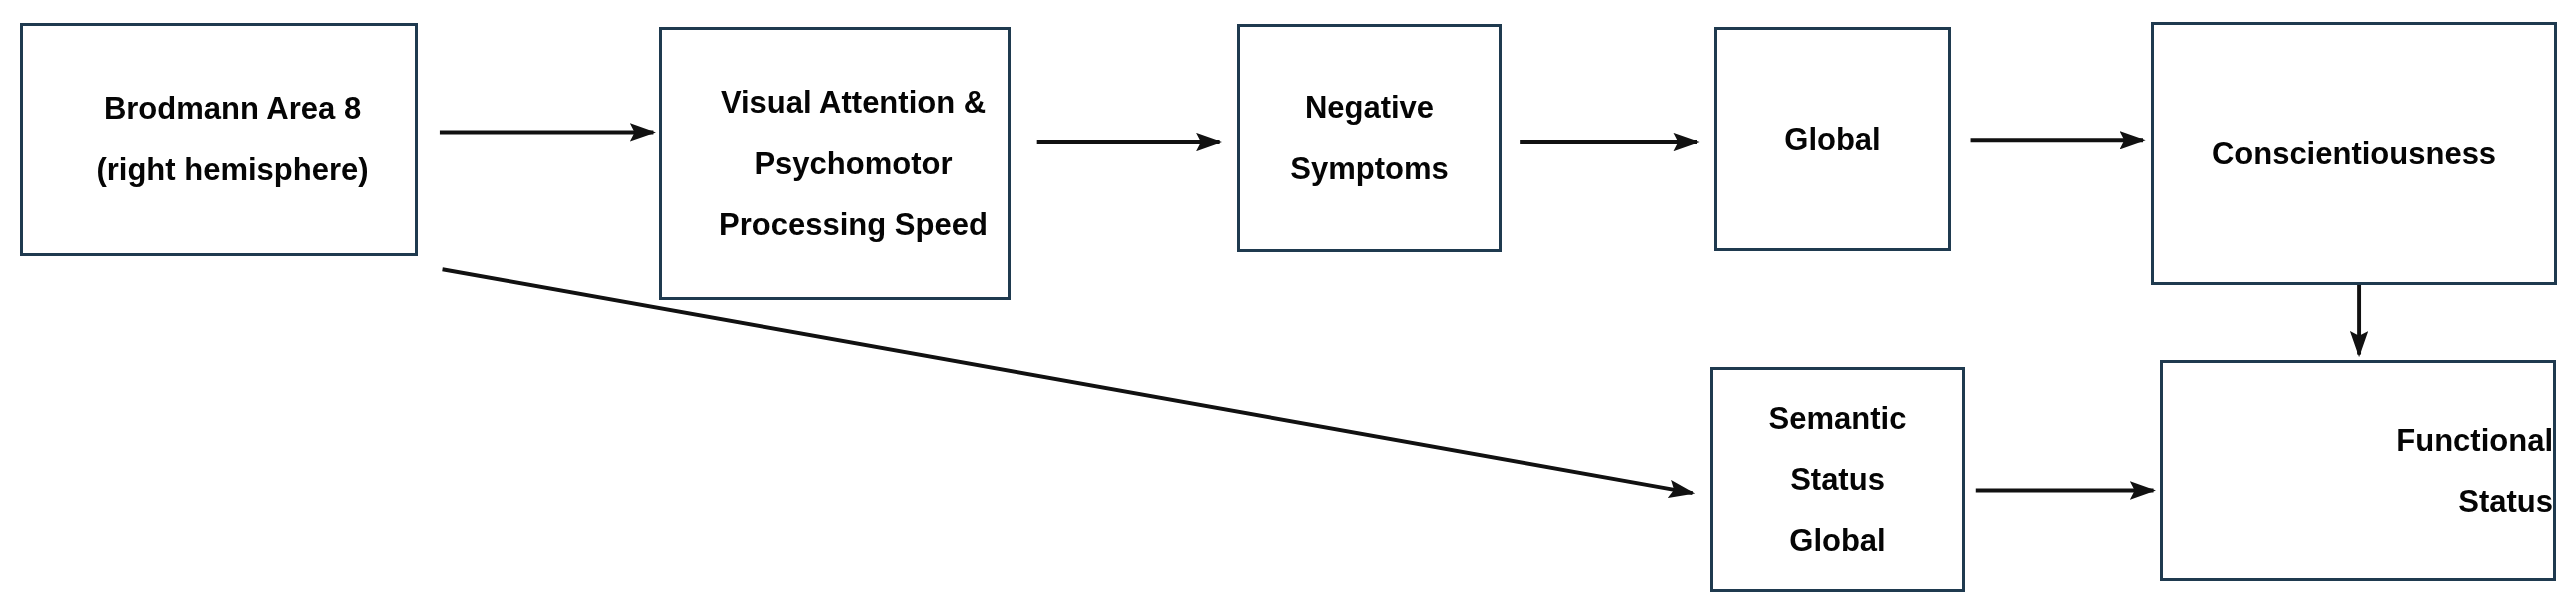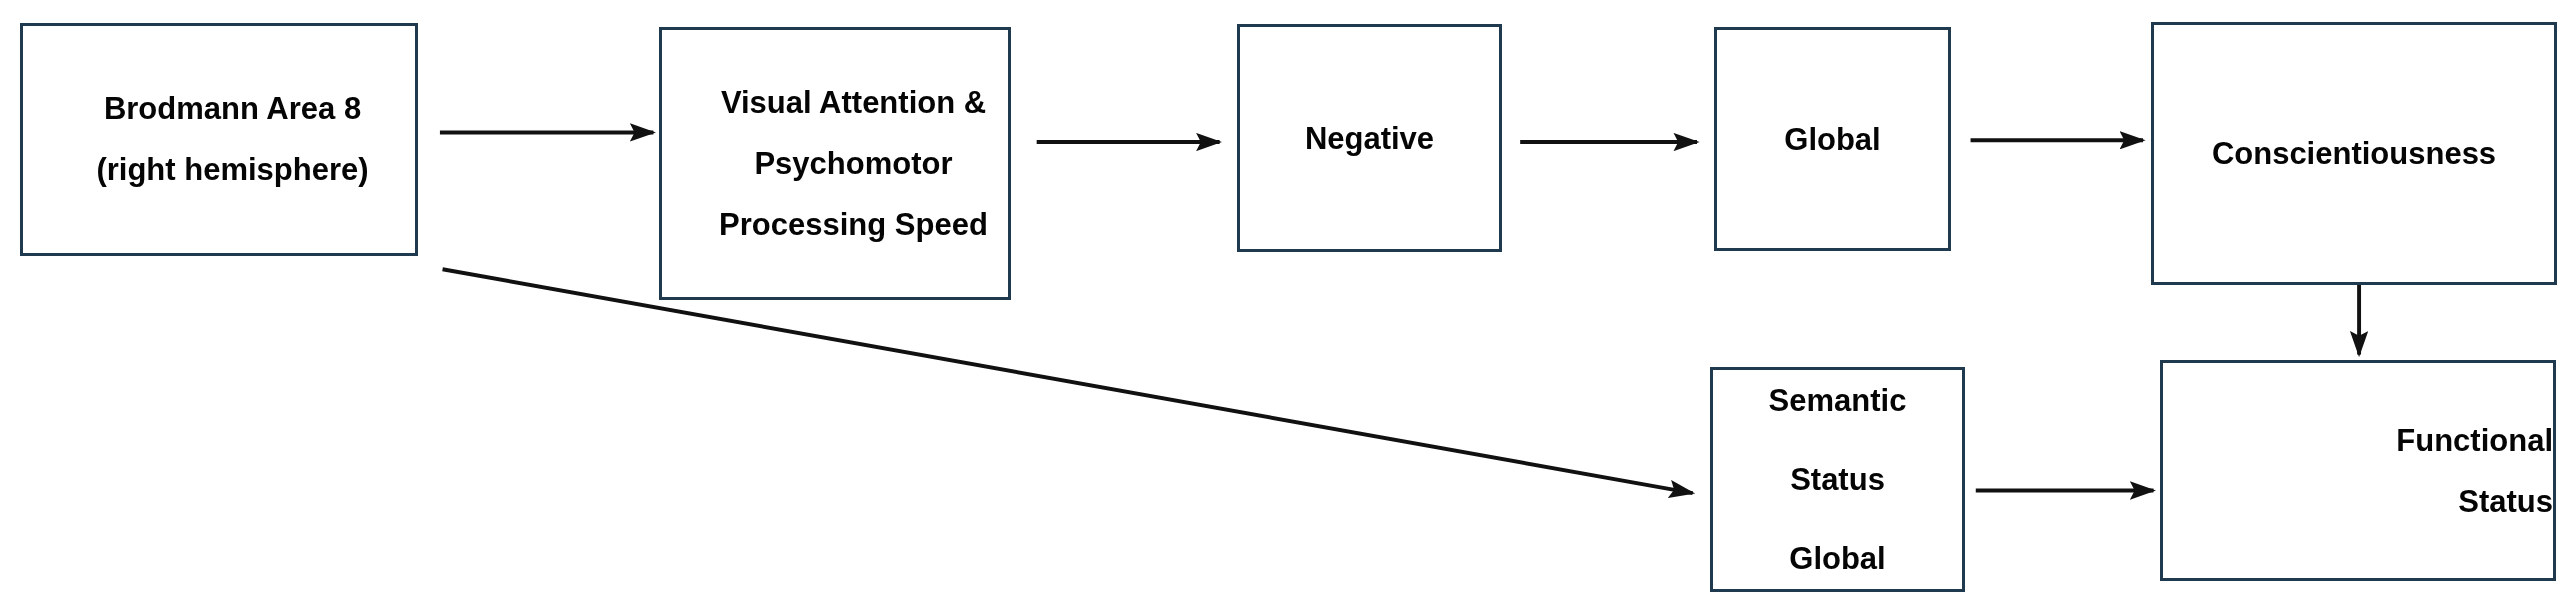--- a/index.html
+++ b/index.html
@@ -39,21 +39,21 @@
     color: #050505;
     line-height: 61px;
     white-space: nowrap;
   }
   
   #node-brodmann      { left: 20px;   top: 22.6px;  width: 398px; height: 233px; padding-left: 27px; }
   #node-visual        { left: 659px;  top: 27px;  width: 352px; height: 273px; padding-left: 37px; }
   #node-negative      { left: 1237px; top: 24.4px;  width: 265px; height: 228px; }
   #node-global        { left: 1714px; top: 27px;  width: 237px; height: 224px; }
   #node-consc         { left: 2151px; top: 22px;  width: 406px; height: 263px; }
-  #node-semantic      { left: 1710px; top: 367px; width: 255px; height: 225px; justify-content: space-between; }
+  #node-semantic      { left: 1710px; top: 367px; width: 255px; height: 225px; }
   #node-functional    { left: 2160px; top: 360px; width: 396px; height: 221px; align-items: flex-end; }
 </style>
 </head>
 <body>
 
 <div id="canvas">
 
   <svg id="arrow-layer" viewBox="0 0 2957 699" xmlns="http://www.w3.org/2000/svg">
       <defs>
         <marker id="arrowhead" viewBox="0 0 10 7" refX="9" refY="3.5" markerWidth="30" markerHeight="21" markerUnits="userSpaceOnUse" orient="auto">
@@ -75,20 +75,21 @@
   </div>
 
   <div class="node" id="node-visual">
     <div class="node-line">Visual Attention &amp;</div>
     <div class="node-line">Psychomotor</div>
     <div class="node-line">Processing Speed</div>
   </div>
 
   <div class="node" id="node-negative">
     <div class="node-line">Negative</div>
+    <div class="node-line">Symptoms</div>
   </div>
 
   <div class="node" id="node-global">
     <div class="node-line">Global</div>
   </div>
 
   <div class="node" id="node-consc">
     <div class="node-line">Conscientiousness</div>
   </div>
 

